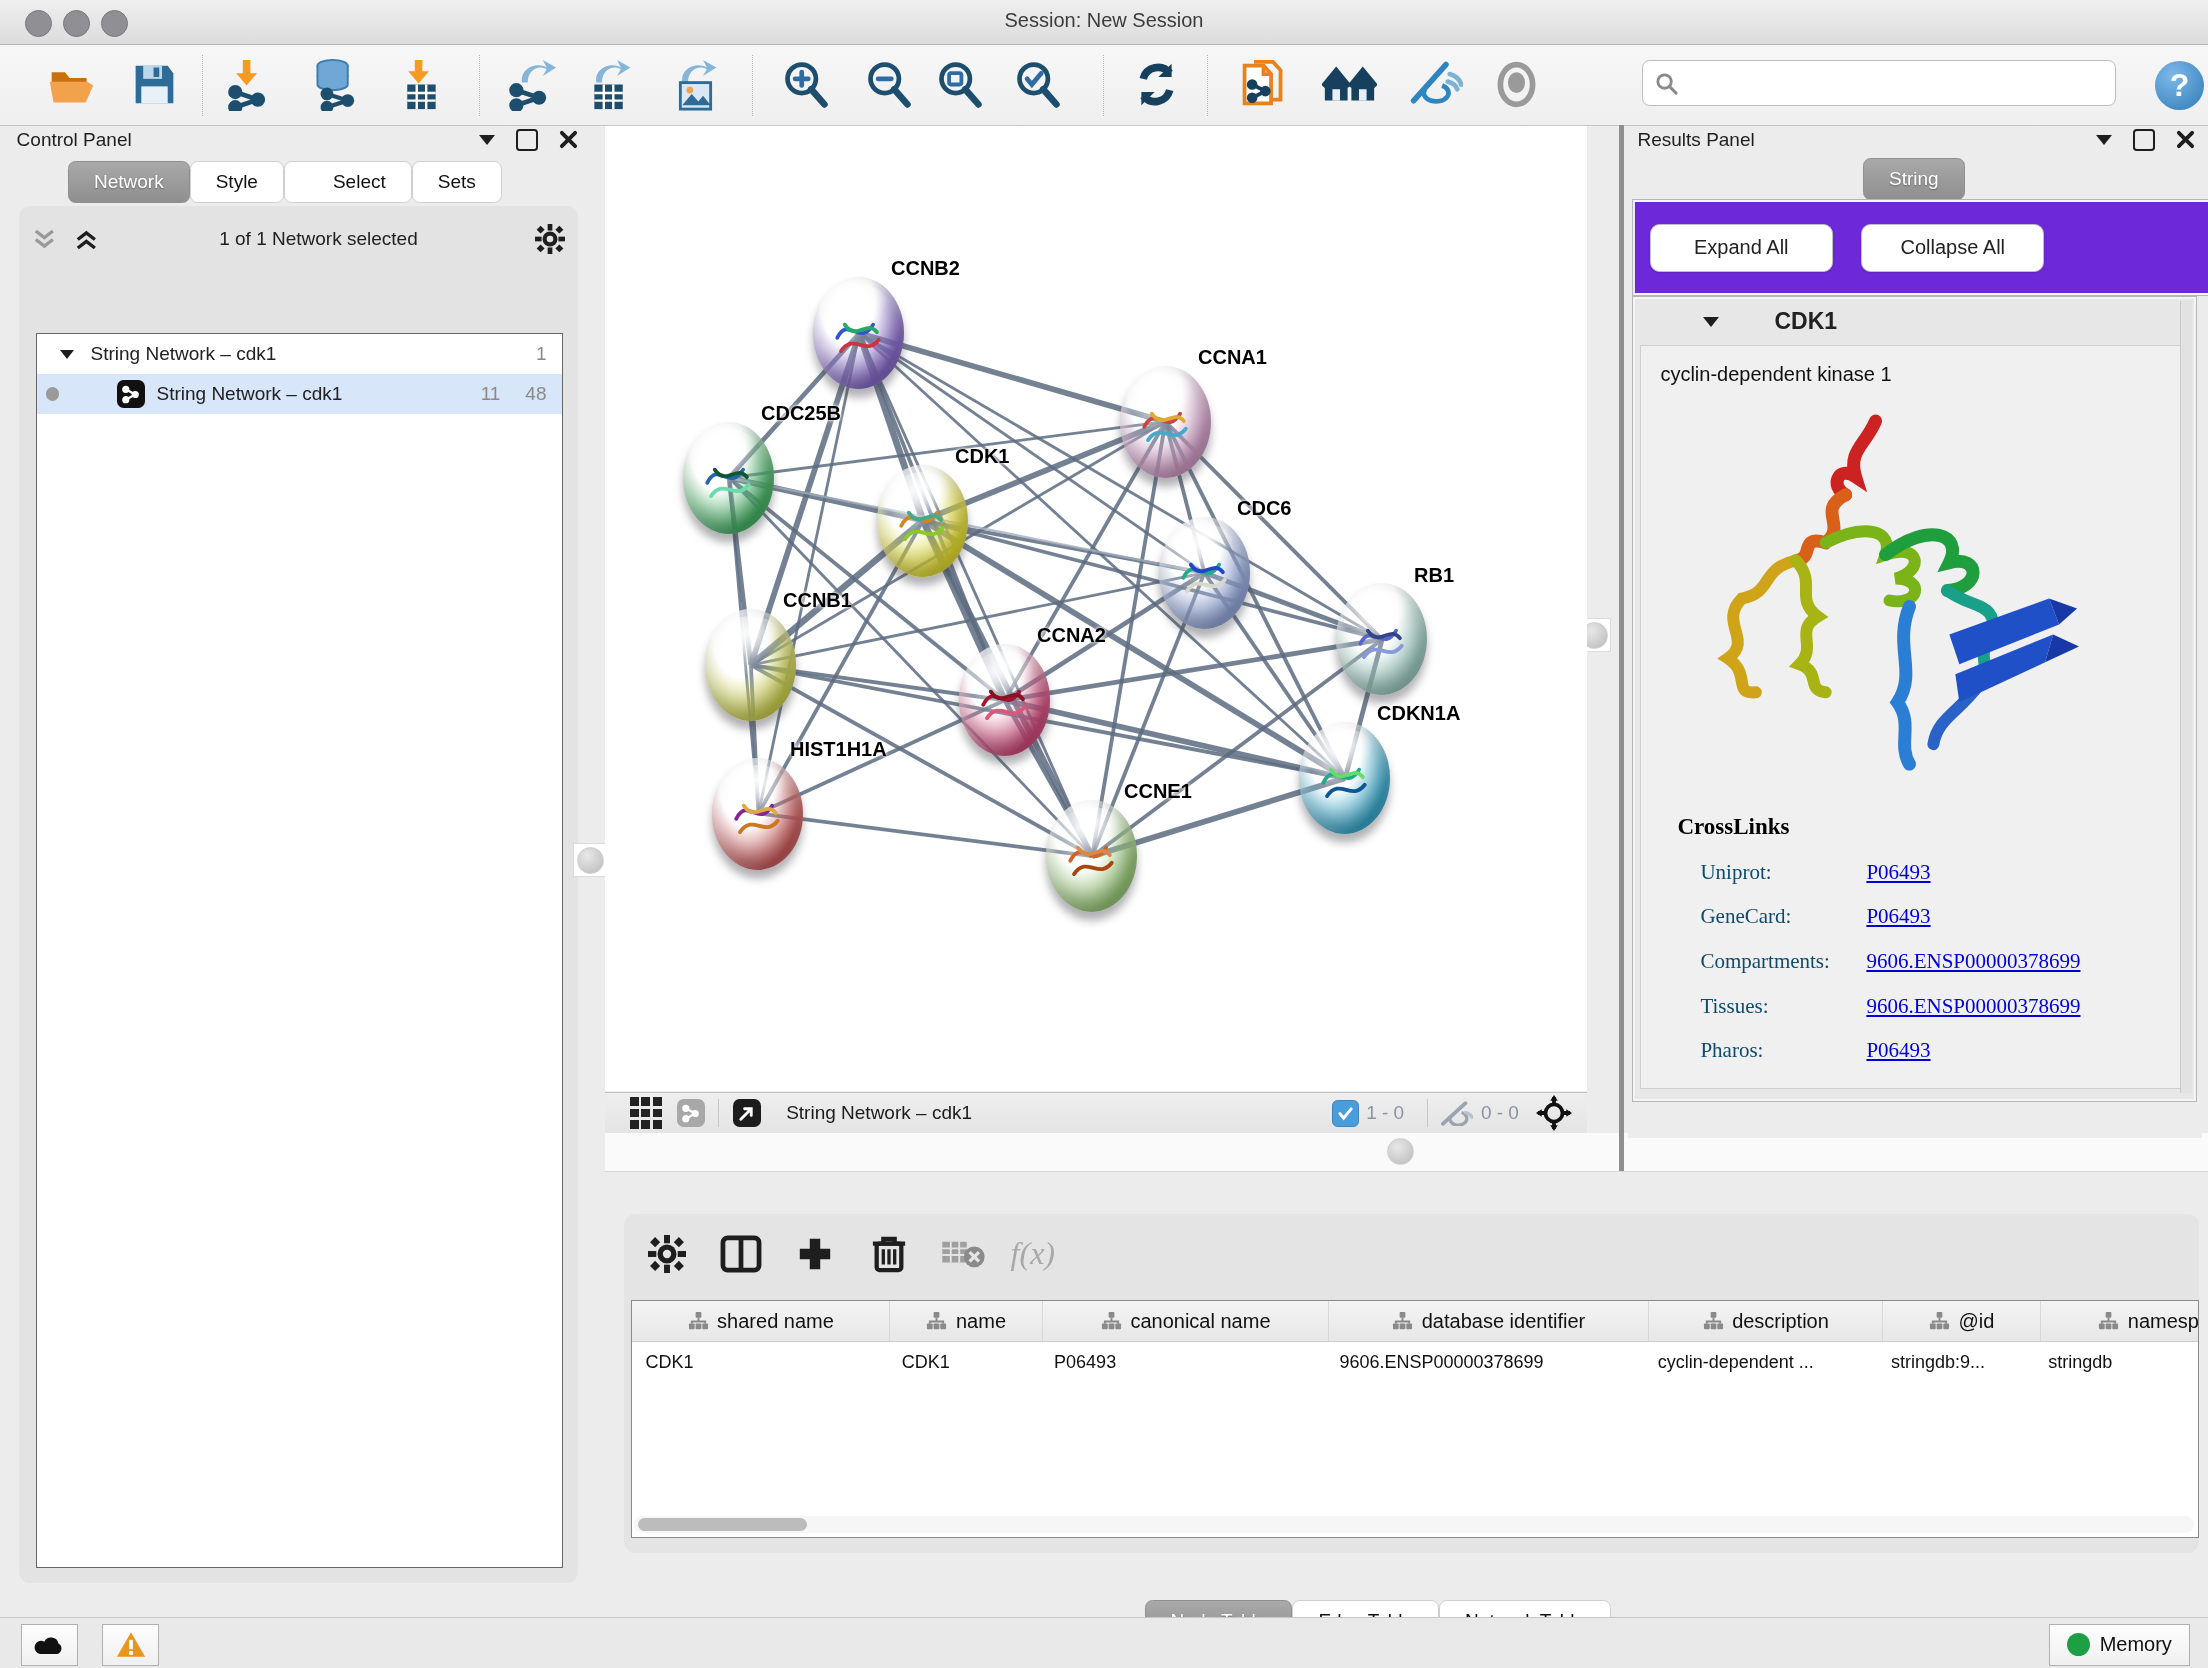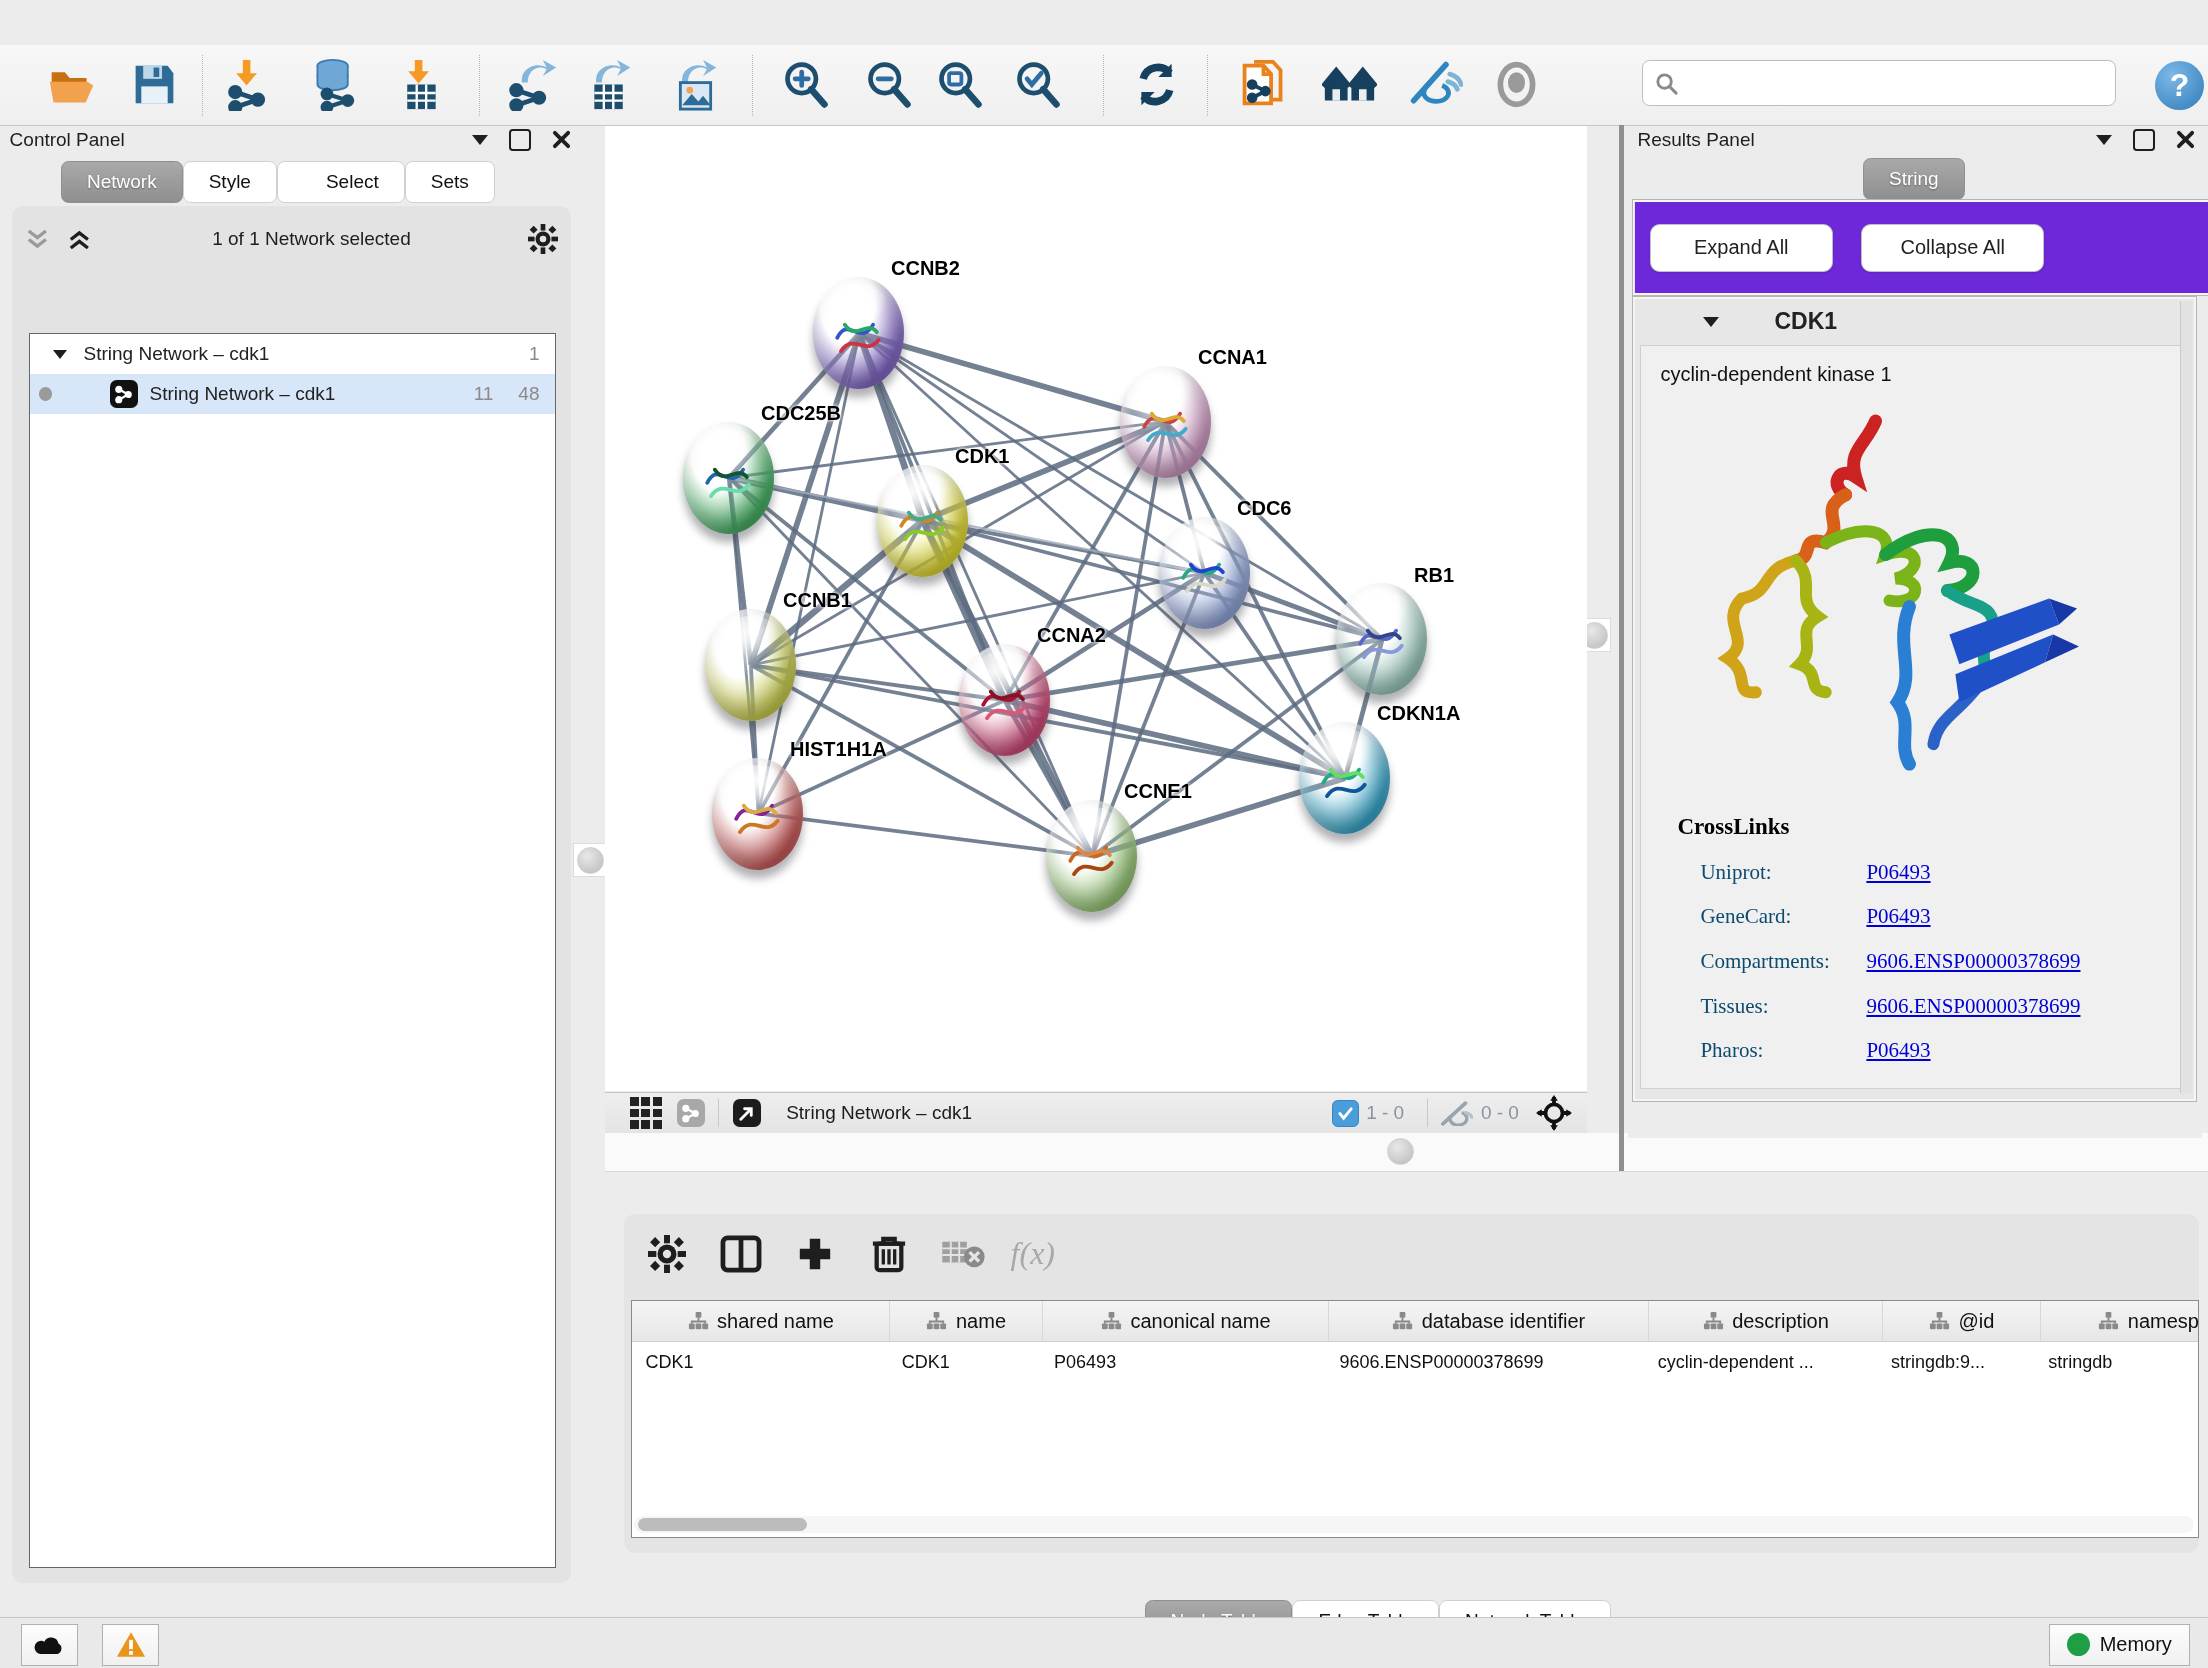--- a/index.html
+++ b/index.html
@@ -21,21 +21,21 @@
 
   
   .panel-title{font-size:19px;color:#1e1e1e;}
   .panel-btns{display:flex;align-items:center;gap:21px;}
   .tri-down{width:0;height:0;border-left:8.6px solid transparent;border-right:8.6px solid transparent;border-top:10.5px solid #1e1e1e;display:inline-block;}
   .sq-btn{width:18px;height:18px;border:2.9px solid #1e1e1e;border-radius:3.8px;display:inline-block;}
   .tab{display:inline-flex;align-items:center;justify-content:center;height:40px;padding:0 25px;font-size:19px;background:#fff;border:1px solid #cfcfcf;color:#111;}
   .tab.selected{background:linear-gradient(#a9a9a9,#8f8f8f);color:#fff;border-color:#8f8f8f;text-shadow:0 1px 1.9px rgba(0,0,0,.35);}
 
   
-  #control-panel{position:absolute;left:2px;top:126px;width:575px;height:1464px;background:#ececec;}
+  #control-panel{position:absolute;left:9px;top:126px;width:575px;height:1464px;background:#ececec;}
   #cp-head{position:absolute;left:7.6px;top:2.9px;width:561px;display:flex;justify-content:space-between;align-items:center;}
   #cp-tabs{position:absolute;left:59px;top:35px;display:flex;}
   #cp-tabs .tab{border-radius:7.6px;}
   #cp-body{position:absolute;left:9.5px;top:80px;width:559px;height:1377px;background:#e3e3e3;border-radius:11.4px;}
   #cp-status{position:absolute;left:13.3px;top:17px;width:533px;height:32px;display:flex;align-items:center;}
   #cp-status .label{flex:1;text-align:center;font-size:19px;color:#1e1e1e;}
   #cp-tree{position:absolute;left:17px;top:127px;width:525px;height:1233px;background:#fff;border:1.9px solid #666;}
   .tree-row{display:flex;align-items:center;height:40px;font-size:19px;}
   .tree-row .count{color:#8a8a8a;}
   #tree-row-child{background:#d7e6f8;}
@@ -98,20 +98,26 @@
   #app-status{position:absolute;left:0;top:1617px;width:2208px;height:51px;background:#e9e9e9;border-top:1px solid #c6c6c6;}
   .status-btn{position:absolute;top:5.7px;height:40px;background:linear-gradient(#fdfdfd,#f0f0f0);border:1.9px solid #b0b0b0;display:flex;align-items:center;justify-content:center;}
   #memory-btn{left:2049px;width:139px;gap:9.5px;font-size:20px;color:#111;}
   #memory-dot{width:23px;height:23px;border-radius:50%;background:#1e9e45;}
 </style>
 </head>
 <body>
 
 <div id="app">
 
+  <div id="titlebar">
+    <span class="traffic" style="left:25px"></span>
+    <span class="traffic" style="left:63px"></span>
+    <span class="traffic" style="left:101px"></span>
+    <div id="win-title">Session: New Session</div>
+  </div>
 
   <div id="toolbar">
     <div class="tb-icon" style="left:44px">
       <svg width="51" height="51" viewBox="0 0 54 54">
           <path d="M6 14 h14 l5 6 h18 v8 H6z" fill="#c86f12"></path>
           <path d="M4 24 h40 l6 4 -8 18 H8z" fill="#f2a24d"></path>
         </svg>
     </div>
     <div class="tb-icon" style="left:127px">
       <svg width="49" height="49" viewBox="0 0 52 52">

